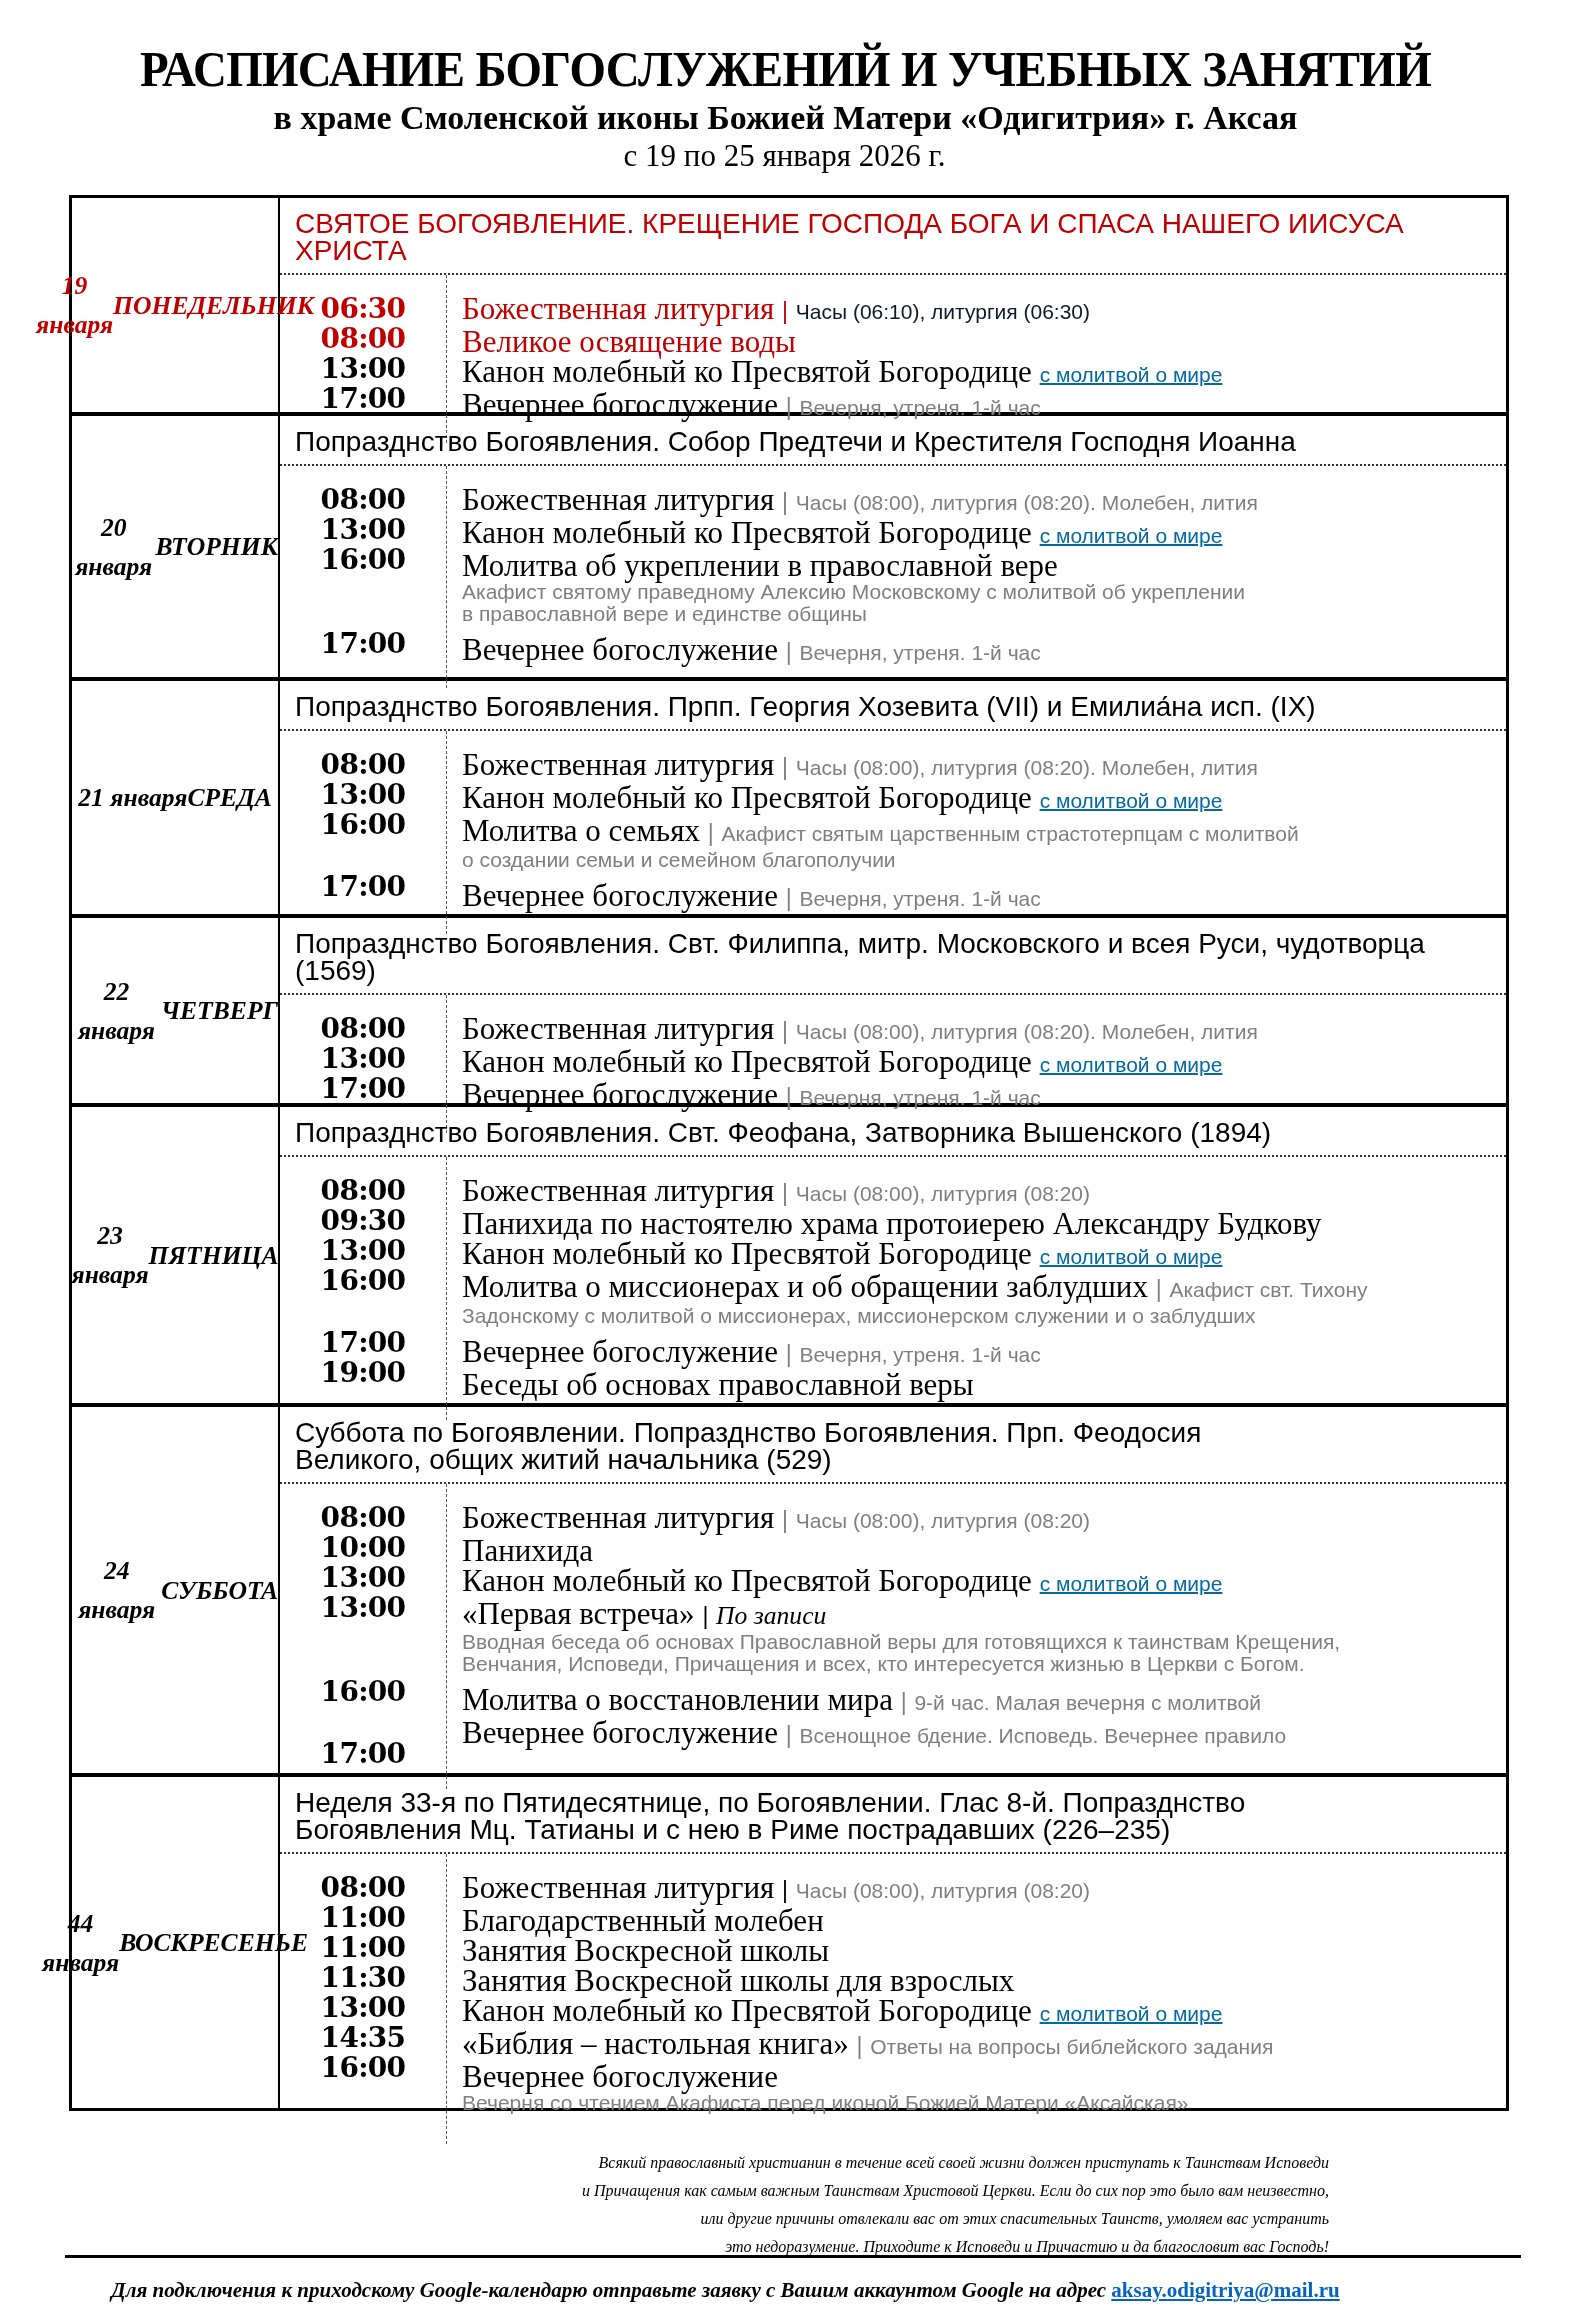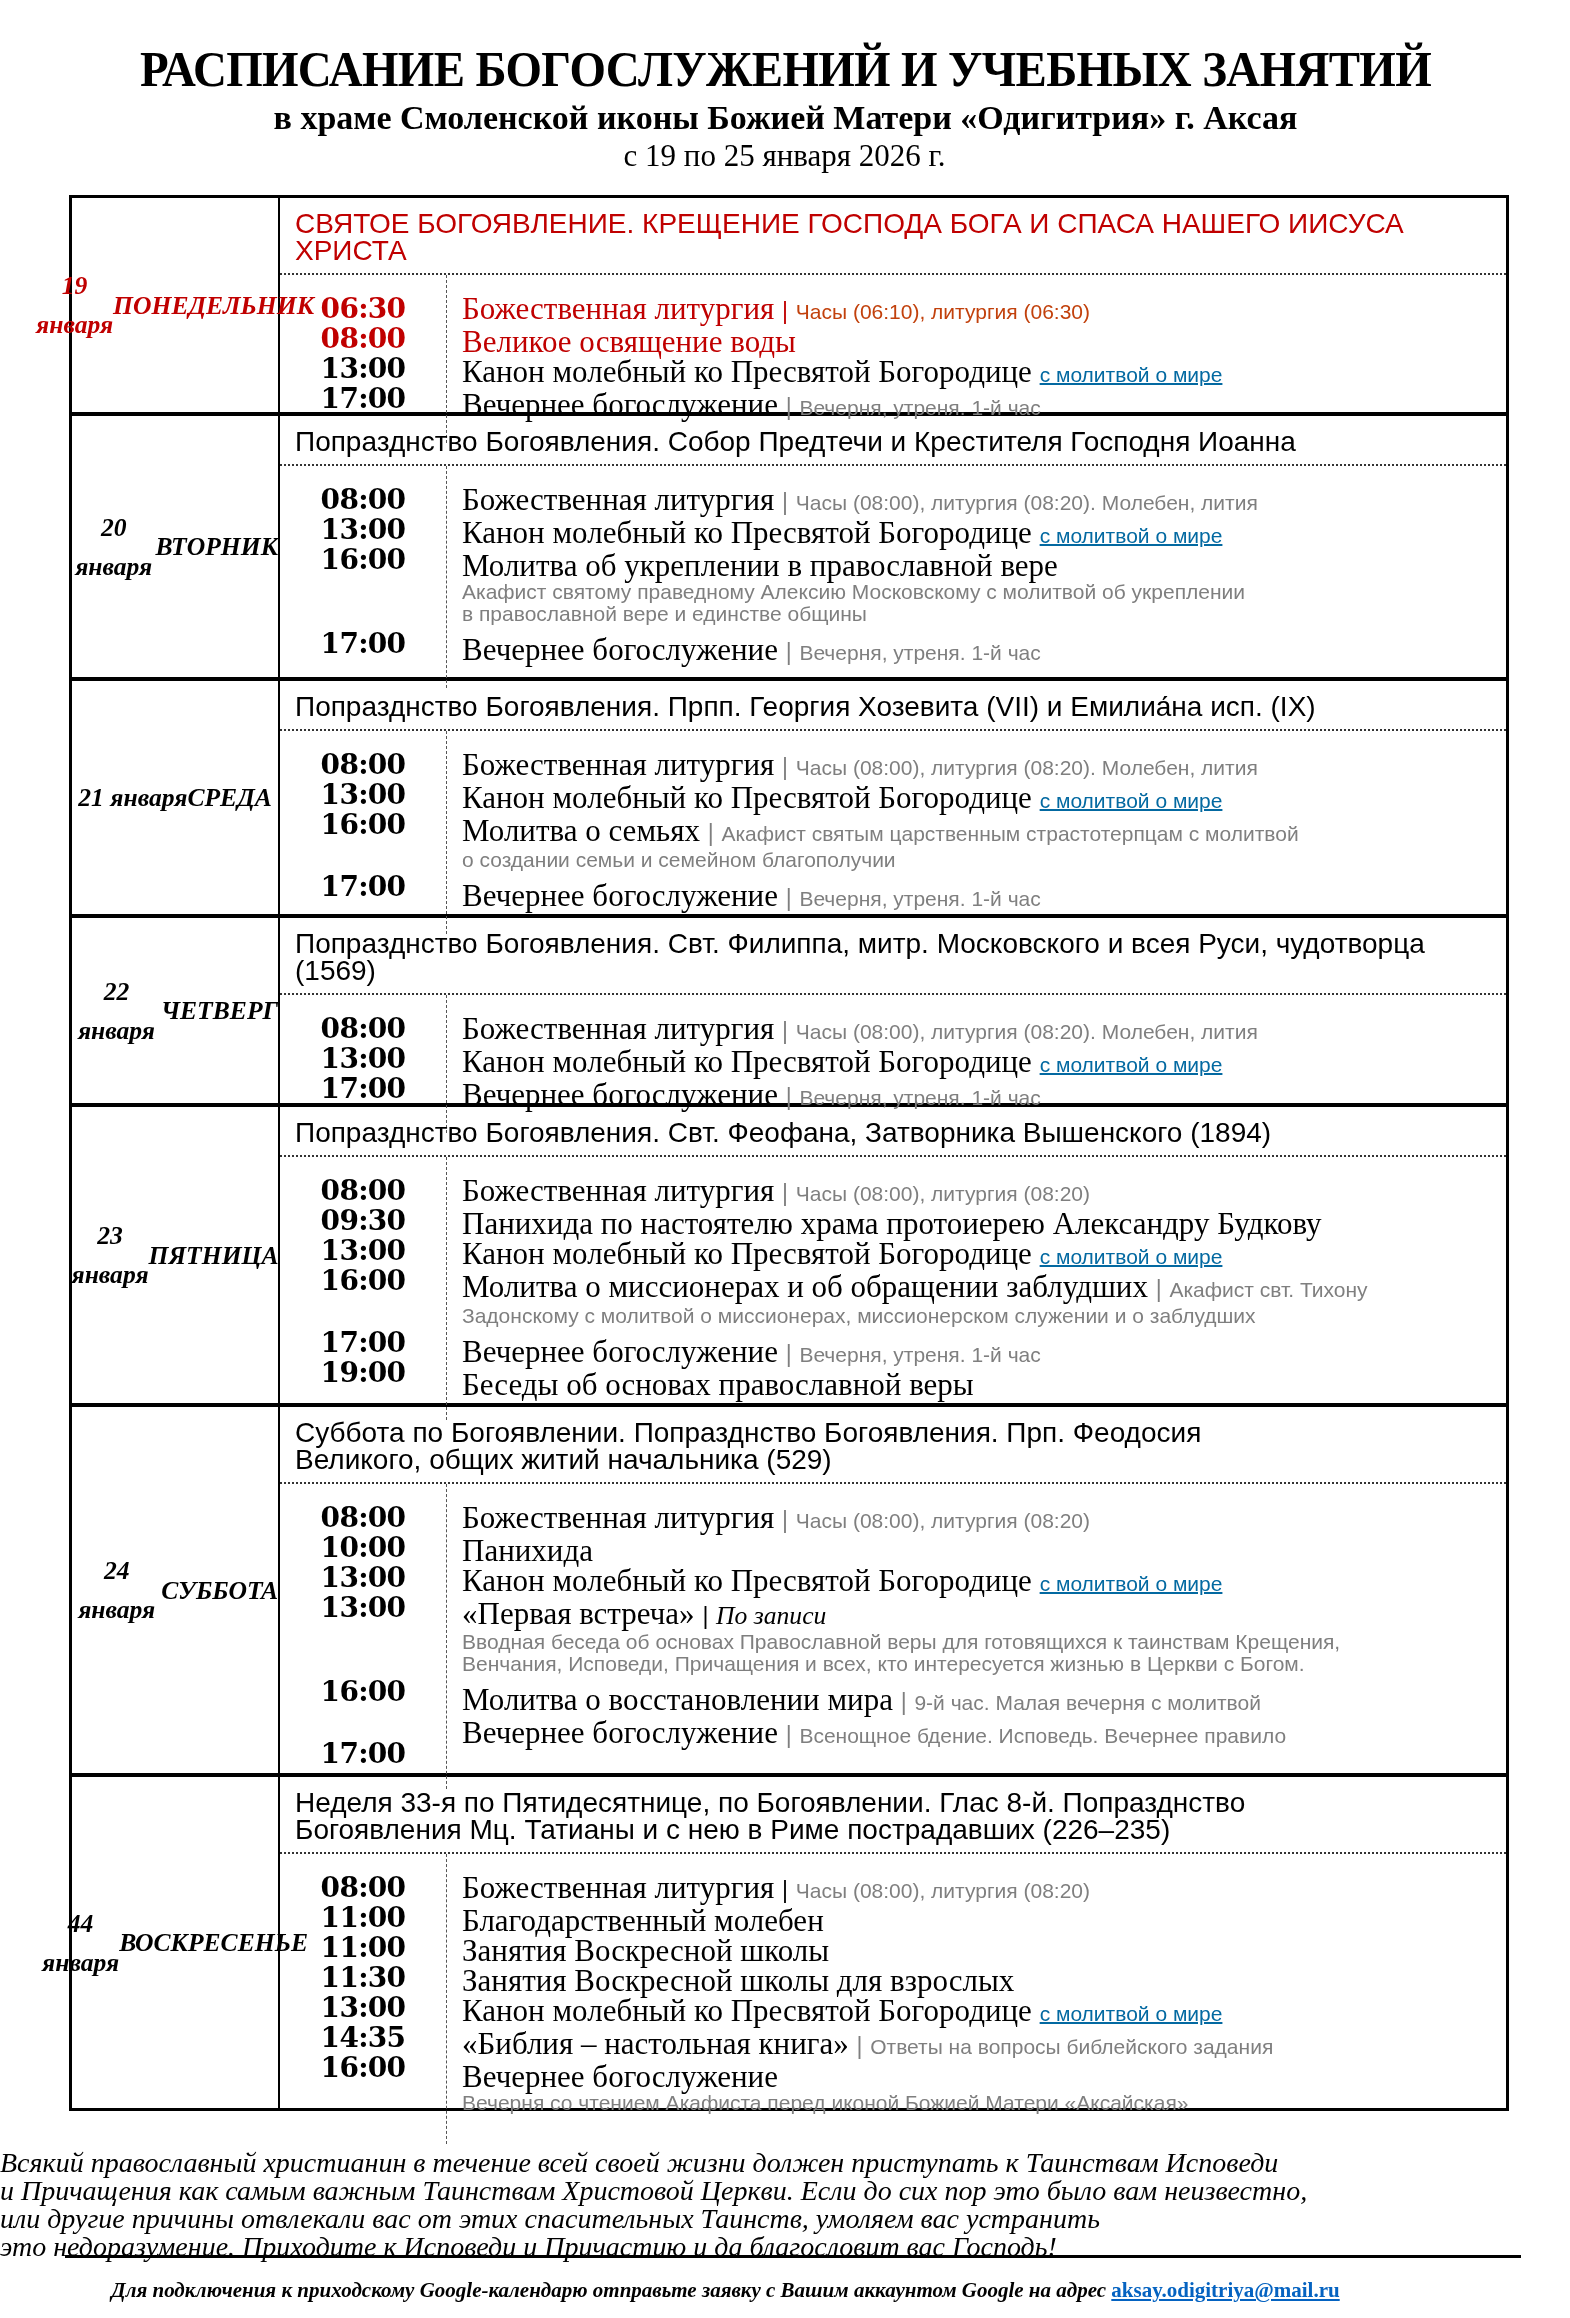--- a/index.html
+++ b/index.html
@@ -17,29 +17,29 @@
   .feast { padding:12px 13.5px 9.4px 15px; font-family:"Liberation Sans", sans-serif; font-size:28px; line-height:27px; border-bottom:2px dotted #333; }
   .feast.red { color:#c00000; }
   .events { display:flex; flex:1; }
   .times { width:167px; flex:none; border-right:1.3px dashed #555; padding:19px 0 20px 0; box-sizing:border-box; }
   .descs { flex:1; padding:19px 6.7px 20px 15px; box-sizing:border-box; }
   .t { font-family:"DejaVu Serif", serif; font-weight:bold; font-size:28px; line-height:30px; text-align:center; letter-spacing:-0.7px; }
   .t.red { color:#c00000; }
   .d { font-family:"Liberation Serif", serif; font-size:31px; line-height:30px; white-space:nowrap; }
   .d.red { color:#c00000; }
   .note { font-family:"Liberation Sans", sans-serif; font-size:21px; color:#7f7f7f; }
-  .note.red { color:#c2410c; }
+  .note.red { color:#0f172a; }
   .pipe { color:#7f7f7f; font-family:"Liberation Sans", sans-serif; font-size:23px; }
   .pipe.black { color:#000; }
   .pipe.red { color:#c00000; }
   .link { font-family:Liberation Sans, sans-serif; font-size:21px; color:#0369a1; text-decoration:underline; text-decoration-thickness:2px; }
   .ital { font-family:"Liberation Serif", serif; font-style:italic; font-size:25.6px; color:#000; }
   .sub { font-family:"Liberation Sans", sans-serif; font-size:21px; color:#7f7f7f; line-height:22px; white-space:nowrap; padding-bottom:9.4px; }
 
-  .exhort { position:absolute; left:0; width:1329px; top:2149px; text-align:left; font-family:"Liberation Serif", serif; font-style:italic; font-size:28px; line-height:28px; }
+  .exhort { position:absolute; left:0; width:1329px; top:2149px; text-align:right; font-family:"Liberation Serif", serif; font-style:italic; font-size:16px; line-height:28px; }
   .sep { position:absolute; left:65px; width:1456px; top:2255px; height:3.4px; background:#000; }
   .footer { position:absolute; left:0; width:1451px; top:2276px; text-align:center; font-family:"Liberation Serif", serif; font-style:italic; font-weight:bold; font-size:21px; line-height:28px; white-space:nowrap; }
   .footer a { color:#0563c1; text-decoration:underline; font-style:normal; font-weight:bold; }
 </style>
 </head>
 <body>
 
 <div class="title">РАСПИСАНИЕ БОГОСЛУЖЕНИЙ И УЧЕБНЫХ ЗАНЯТИЙ</div>
 <div class="subtitle">в храме Смоленской иконы Божией Матери «Одигитрия» г. Аксая</div>
 <div class="daterange">с 19 по 25 января 2026 г.</div>

